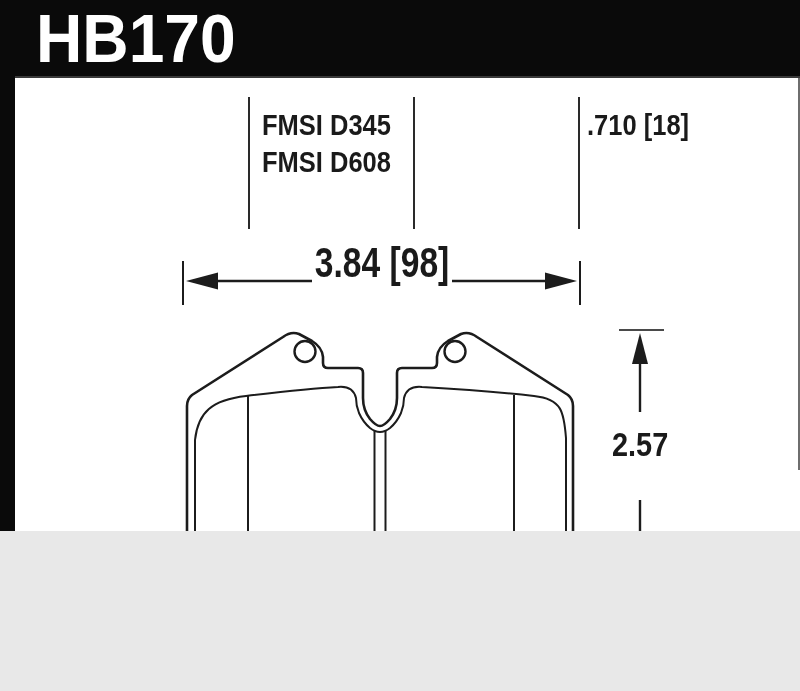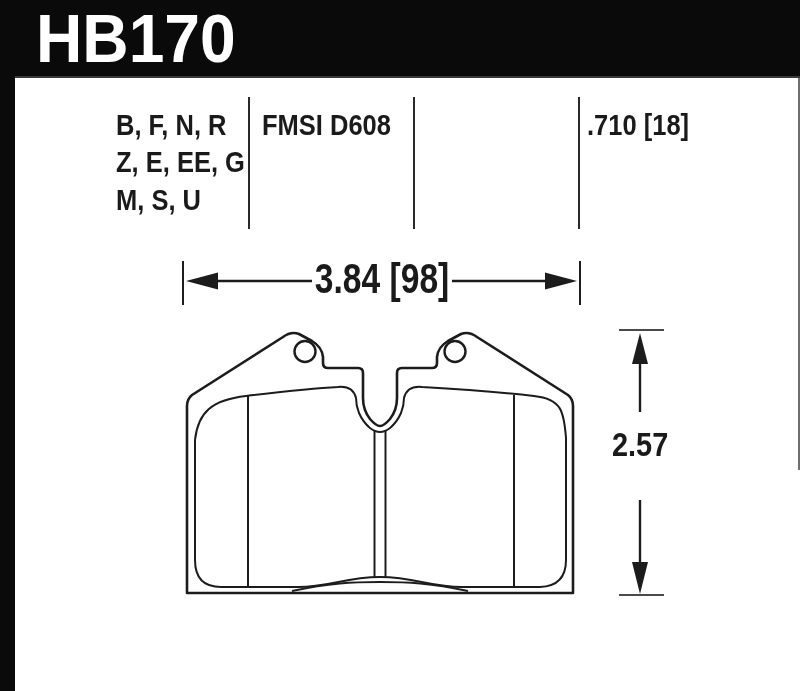--- a/index.html
+++ b/index.html
@@ -1,19 +1,19 @@
 <!DOCTYPE html>
 <html><head>
 <meta charset="utf-8">
 <style>
   * { margin:0; padding:0; box-sizing:border-box; }
   html,body { background:#e8e8e8; }
   #page {
     position:relative;
-    width:800px; height:691px;
+    width:800px; height:531px;
     background:#ffffff;
     overflow:hidden;
     font-family:"Liberation Sans", sans-serif;
     color:#1a1a1a;
   }
   
   .header-bar {
     position:absolute; left:0; top:0; width:800px; height:78px;
     background:#0a0a0a; border-bottom:2px solid #3a3a3a;
   }
@@ -36,21 +36,21 @@
   .col-compounds { left:116px; top:106px; }
   .col-fmsi      { left:262px; top:106px; }
   .col-thick     { left:587px; top:106px; }
   .vrule { position:absolute; width:2px; top:97px; height:132px; background:#2a2a2a; }
   .vrule-1 { left:248px; }
   .vrule-2 { left:413px; }
   .vrule-3 { left:578px; }
   
   .dim-label { position:absolute; font-weight:700; text-align:center; white-space:nowrap; }
   .dim-label span { display:inline-block; transform:scaleX(.8); transform-origin:center; }
-  .dim-width  { left:262px; top:256px; width:240px; font-size:42px; line-height:46px; }
+  .dim-width  { left:262px; top:240px; width:240px; font-size:42px; line-height:46px; }
   .dim-h1     { left:600px; top:426px; width:80px;  font-size:34px; line-height:36px; }
   .dim-h2     { left:600px; top:463px; width:80px;  font-size:34px; line-height:36px; }
   .dim-h1 span,.dim-h2 span{ transform:scaleX(.85); }
   
   .apps { position:absolute; left:214px; top:648px; width:400px; text-align:center;
           font-size:29px; font-weight:700; line-height:32px; white-space:nowrap; }
   .apps span { display:inline-block; transform:scaleX(.76); transform-origin:center; }
   
   svg.drawing { position:absolute; left:0; top:0; width:800px; height:691px; }
   .ink-stroke { stroke:#1c1c1c; fill:none; }
@@ -63,33 +63,25 @@
 <div id="page">
 
   <div class="header-bar">
     <div class="part-no">
       <span>HB170</span>
     </div>
   </div>
   <div class="left-bar"></div>
   <div class="right-scan-line"></div>
 
-  <div class="col col-compounds">
-    <div class="line">
-        <span>B, F, N, R</span>
-      </div>
-    <div class="line">
-        <span>Z, E, EE, G</span>
-      </div>
-    <div class="line">
-        <span>M, S, U</span>
-      </div>
-  </div>
   <div class="vrule vrule-1"></div>
   <div class="col col-fmsi">
+    <div class="line">
+        <span>FMSI D345</span>
+      </div>
     <div class="line">
         <span>FMSI D608</span>
       </div>
   </div>
   <div class="vrule vrule-2"></div>
   <div class="vrule vrule-3"></div>
   <div class="col col-thick">
     <div class="line">
         <span>.710 [18]</span>
       </div>

